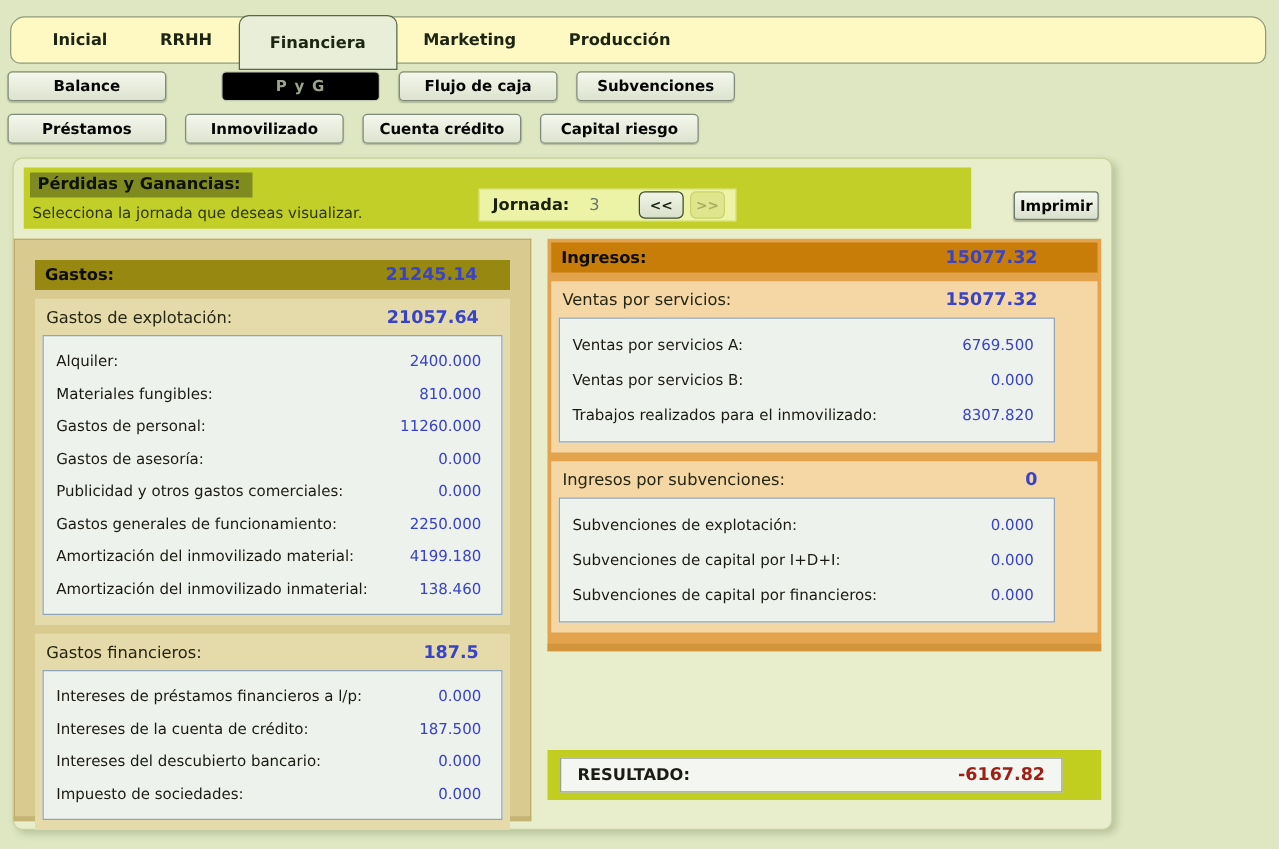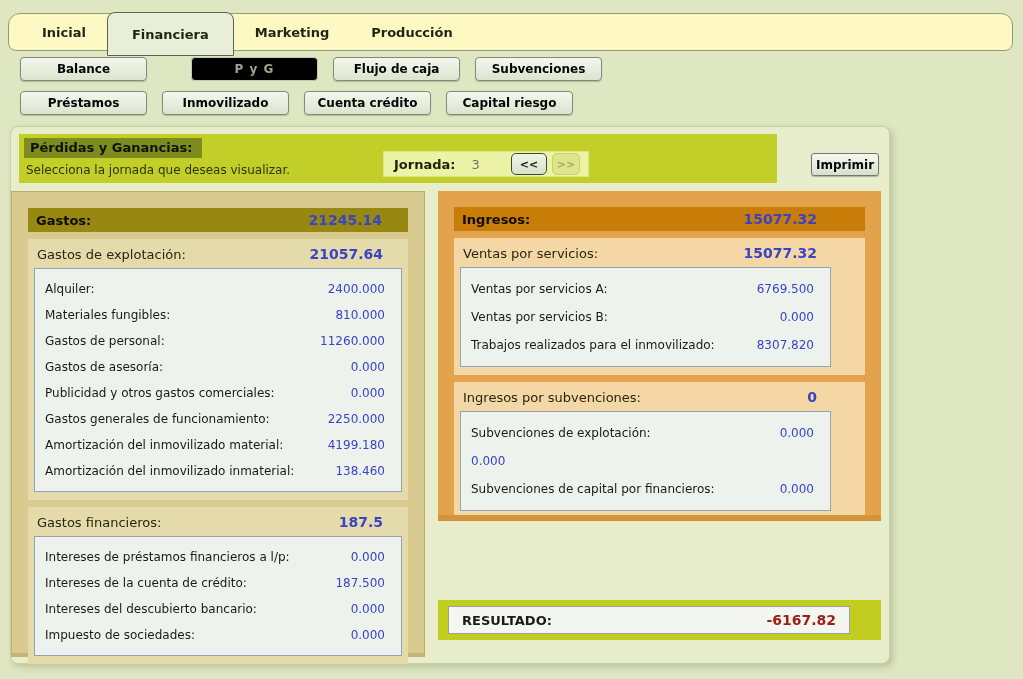--- a/index.html
+++ b/index.html
@@ -22,21 +22,21 @@
     padding:0 21px; display:flex; align-items:center;
     font-size:13px; font-weight:bold; color:#1d2513; cursor:default;
   }
   .tab.active {
     background:#e9eed9; border:1px solid #57664a;
     border-radius:8px 8px 0 0; margin-top:-2px; height:44px;
     position:relative; z-index:2; padding:0 24px;
   }
 
   
-  .navrow { position:absolute; left:20px; display:flex; gap:15px; }
+  .navrow { position:absolute; left:6px; display:flex; gap:15px; }
   .navrow.r1 { top:57px; } .navrow.r2 { top:91px; }
   .navbtn {
     width:127px; height:24px;
     display:flex; align-items:center; justify-content:center;
     font-size:12px; font-weight:bold; color:#050505;
     background:linear-gradient(#f4f7ed,#dde3cf);
     border:1px solid #818b7c; border-radius:4px;
     box-shadow:0 1px 1px rgba(40,50,30,.25);
   }
   .navbtn.disabled {
@@ -95,21 +95,21 @@
 
   
   .leftcol {
     position:absolute; left:0; top:64px; width:414px; height:466px;
     background:#d9ca8f; border:1px solid #bcab69; border-bottom:4px solid #c6b475;
     padding:16px;
   }
   .rightcol {
     position:absolute; left:427px; top:64px; width:443px; height:330px;
     background:#e3a24c; border-bottom:6px solid #d2953b;
-    padding:16px; overflow:hidden;
+    padding:3px; overflow:hidden;
   }
   .col-header {
     height:24px; display:flex; align-items:center; justify-content:space-between;
     padding:0 8px;
   }
   .col-header.gastos   { background:#978812; }
   .col-header.ingresos { background:#c87d08; }
   .col-header .hlbl { font-size:13px; font-weight:bold; color:#0c0c02; }
   .col-header .hval { font-size:14px; font-weight:bold; color:#3943c8; }
   .leftcol  .col-header .hval { padding-right:18px; }
@@ -148,20 +148,21 @@
     padding:0 13px;
   }
   .resbox .reslbl { font-size:13px; font-weight:bold; color:#1c1c14; }
   .resbox .resval { font-size:14px; font-weight:bold; color:#9e2015; }
 </style>
 </head>
 <body>
 
 <div class="tabstrip">
   <div class="tab">Inicial</div>
+  <div class="tab">RRHH</div>
   <div class="tab active">Financiera</div>
   <div class="tab">Marketing</div>
   <div class="tab">Producción</div>
 </div>
 
 <div class="navrow r1">
   <div class="navbtn">Balance</div>
   <div class="navbtn disabled">P y G</div>
   <div class="navbtn">Flujo de caja</div>
   <div class="navbtn">Subvenciones</div>
@@ -292,20 +293,21 @@
       <div class="section-title">
         <span>Ingresos por subvenciones:</span>
         <span class="sval">0</span>
       </div>
       <div class="listbox">
         <div class="lrow">
             <span class="rlbl">Subvenciones de explotación:</span>
             <span class="rval">0.000</span>
           </div>
         <div class="lrow">
+            <span class="rlbl">Subvenciones de capital por I+D+I:</span>
             <span class="rval">0.000</span>
           </div>
         <div class="lrow">
             <span class="rlbl">Subvenciones de capital por financieros:</span>
             <span class="rval">0.000</span>
           </div>
       </div>
     </div>
   </div>
 

